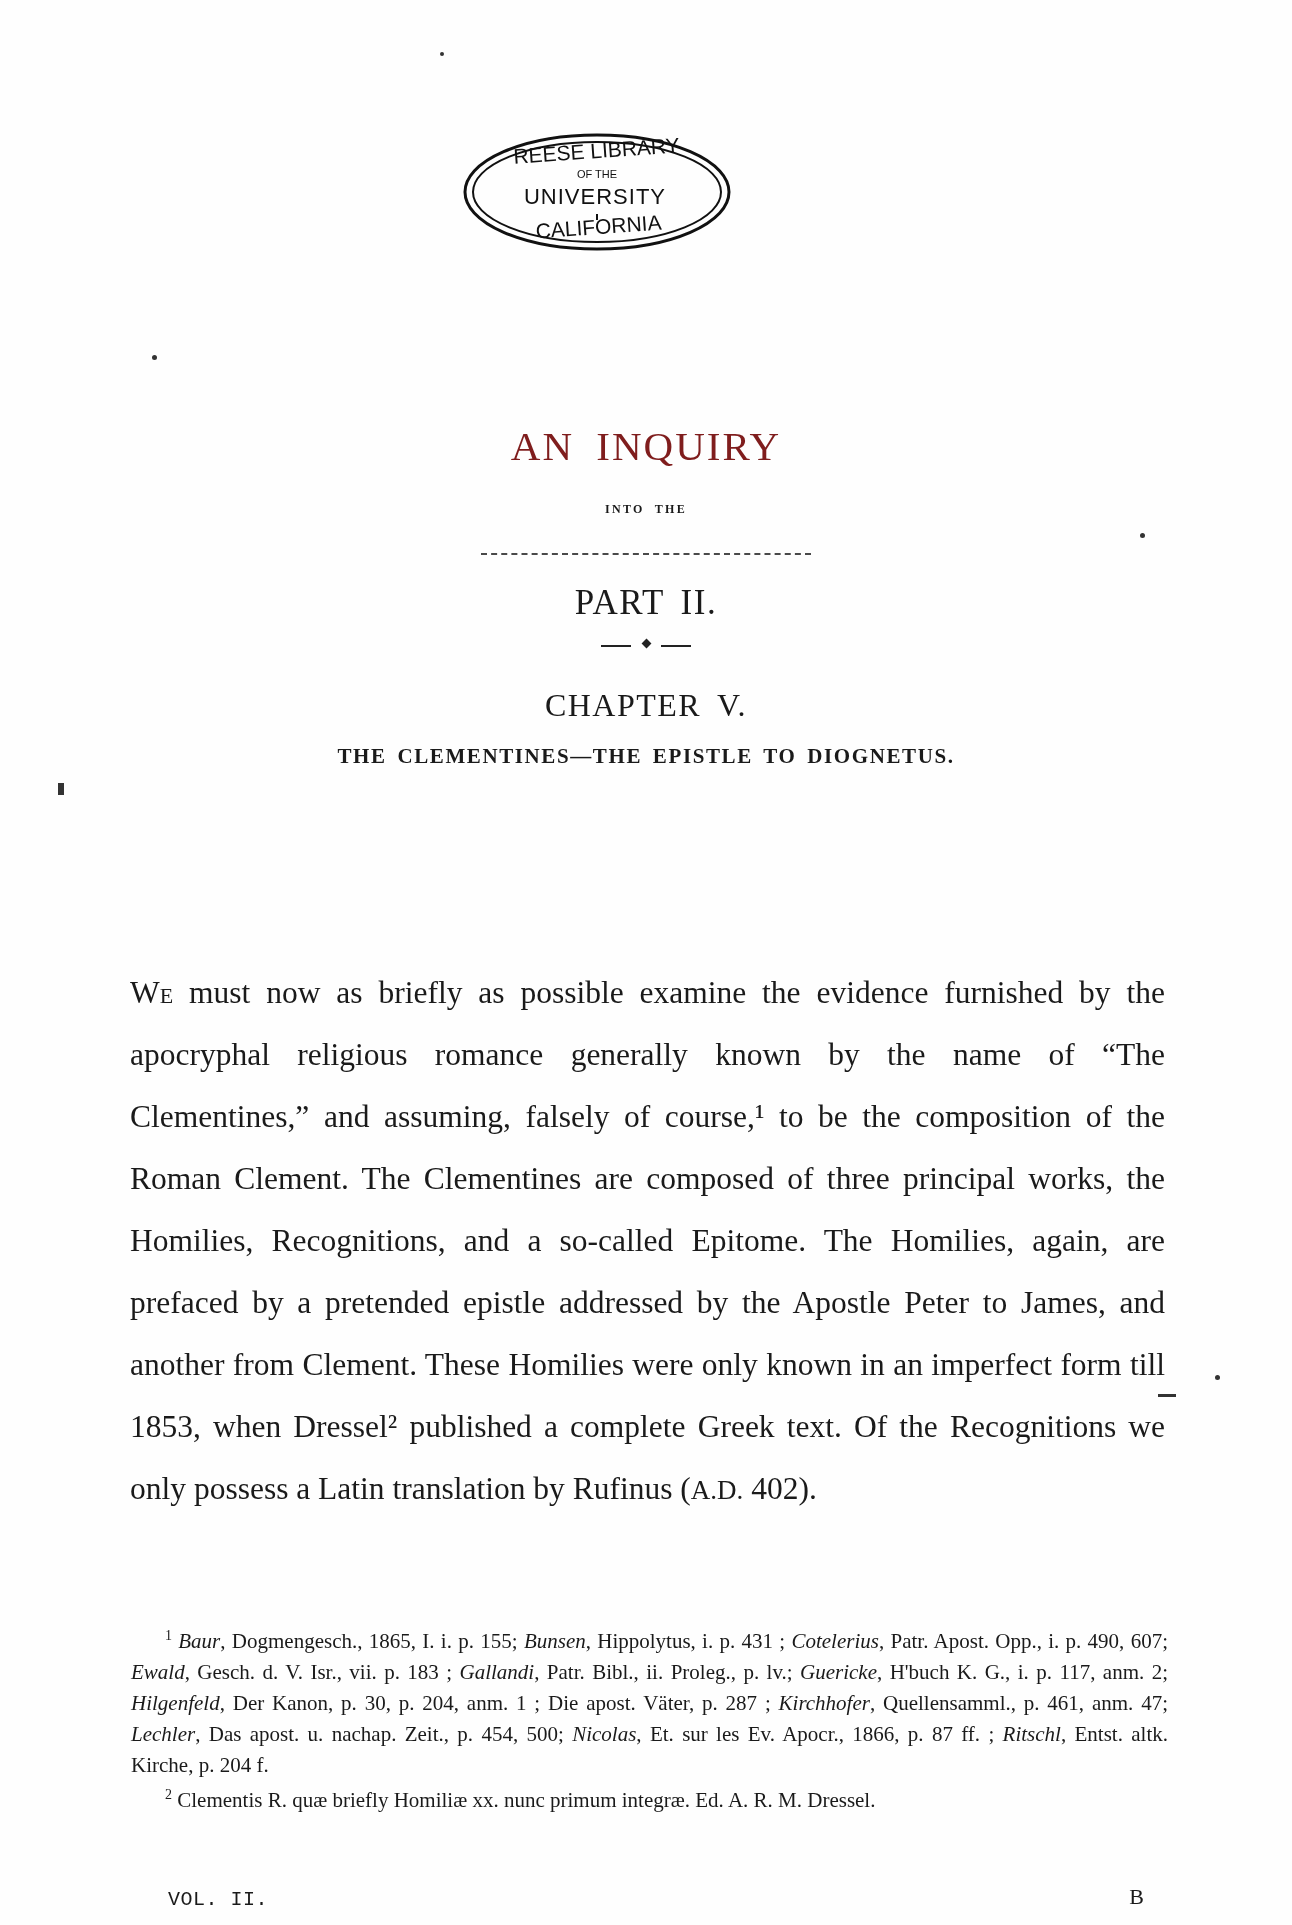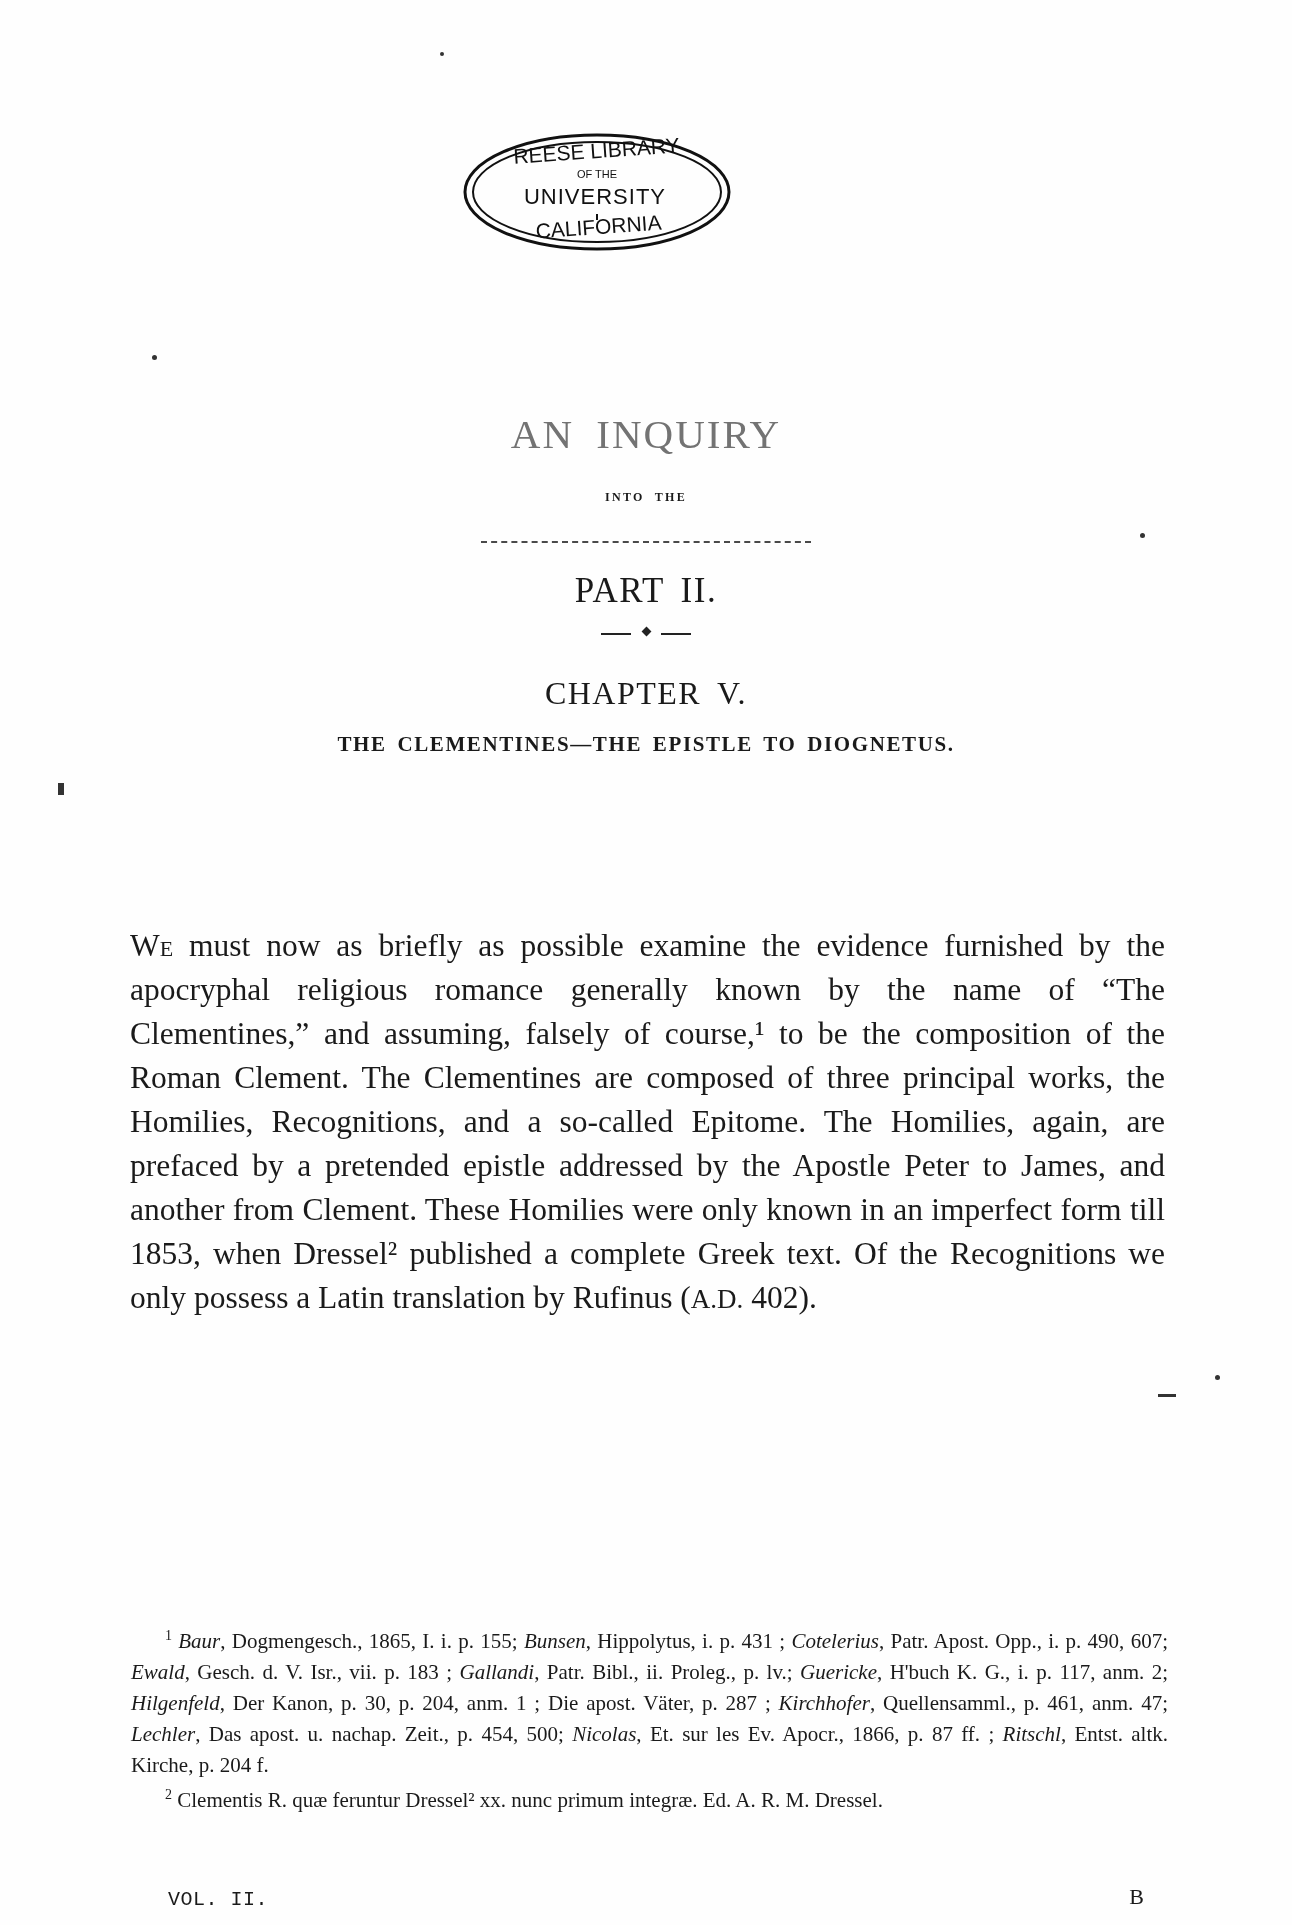--- a/index.html
+++ b/index.html
@@ -39,23 +39,23 @@
     position: absolute;
     left: 0;
     top: 410px;
     width: 1292px;
     text-align: center;
   }
   .main-title {
     font-size: 41px;
     letter-spacing: 2px;
     font-weight: 400;
-    margin: 0;
+    margin: 12px;
     word-spacing: 10px;
-    color: #737373;
+    color: #7f1d1d;
   }
   .into-the {
     font-size: 12px;
     font-weight: 700;
     letter-spacing: 2.3px;
     margin-top: 32px;
     word-spacing: 5px;
     color: #1a1a1a;
   }
   .subject-title {
@@ -118,24 +118,24 @@
     font-weight: 700;
     letter-spacing: 1.6px;
     word-spacing: 4px;
     margin-top: 20px;
   }
 
   
   .body-text {
     position: absolute;
     left: 130px;
-    top: 924px;
+    top: 962px;
     width: 1035px;
     font-size: 31.5px;
-    line-height: 44px;
+    line-height: 62px;
     text-align: justify;
     text-justify: inter-word;
   }
   .body-text p { margin: 0; }
   .dropcap-word { font-variant: small-caps; }
   .sc { font-variant: small-caps; font-size: 27px; }
 
   
   .footnotes {
     position: absolute;
@@ -212,19 +212,19 @@
     <div class="chapter-title">CHAPTER V.</div>
     <div class="chapter-subject">THE CLEMENTINES—THE EPISTLE TO DIOGNETUS.</div>
   </div>
 
   <div class="body-text">
     <p><span class="dropcap-word">We</span><span> must now as briefly as possible examine the evidence furnished by the apocryphal religious romance generally known by the name of “The Clementines,” and assuming, falsely of course,¹ to be the composition of the Roman Clement.  The Clementines are composed of three principal works, the Homilies, Recognitions, and a so-called Epitome.  The Homilies, again, are prefaced by a pretended epistle addressed by the Apostle Peter to James, and another from Clement.  These Homilies were only known in an imperfect form till 1853, when Dressel² published a complete Greek text.  Of the Recognitions we only possess a Latin translation by Rufinus (</span><span class="sc">A.D.</span><span> 402).</span></p>
   </div>
 
   <div class="footnotes">
     <p class="fn-indent"><span class="fnum">1</span> <span id="fn1"><i>Baur</i><span>, Dogmengesch., 1865, I. i. p. 155; </span><i>Bunsen</i><span>, Hippolytus, i. p. 431 ; </span><i>Cotelerius</i><span>, Patr. Apost. Opp., i. p. 490, 607; </span><i>Ewald</i><span>, Gesch. d. V. Isr., vii. p. 183 ; </span><i>Gallandi</i><span>, Patr. Bibl., ii. Proleg., p. lv.; </span><i>Guericke</i><span>, H'buch K. G., i. p. 117, anm. 2; </span><i>Hilgenfeld</i><span>, Der Kanon, p. 30, p. 204, anm. 1 ; Die apost. Väter, p. 287 ; </span><i>Kirchhofer</i><span>, Quellensamml., p. 461, anm. 47; </span><i>Lechler</i><span>, Das apost. u. nachap. Zeit., p. 454, 500; </span><i>Nicolas</i><span>, Et. sur les Ev. Apocr., 1866, p. 87 ff. ; </span><i>Ritschl</i><span>, Entst. altk. Kirche, p. 204 f.</span></span></p>
-    <p class="fn-indent"><span class="fnum">2</span> <span id="fn2"><span>Clementis R. quæ feruntur Dressel² xx. nunc primum integræ.  Ed. A. R. M. Dressel.</span></span></p>
+    <p class="fn-indent"><span class="fnum">2</span> <span id="fn2"><span>Clementis R. quæ briefly Homiliæ xx. nunc primum integræ.  Ed. A. R. M. Dressel.</span></span></p>
   </div>
 
   <div class="bottom-left">VOL. II.</div>
   <div class="bottom-right">B</div>
 
 </div>
 
 </body></html>

